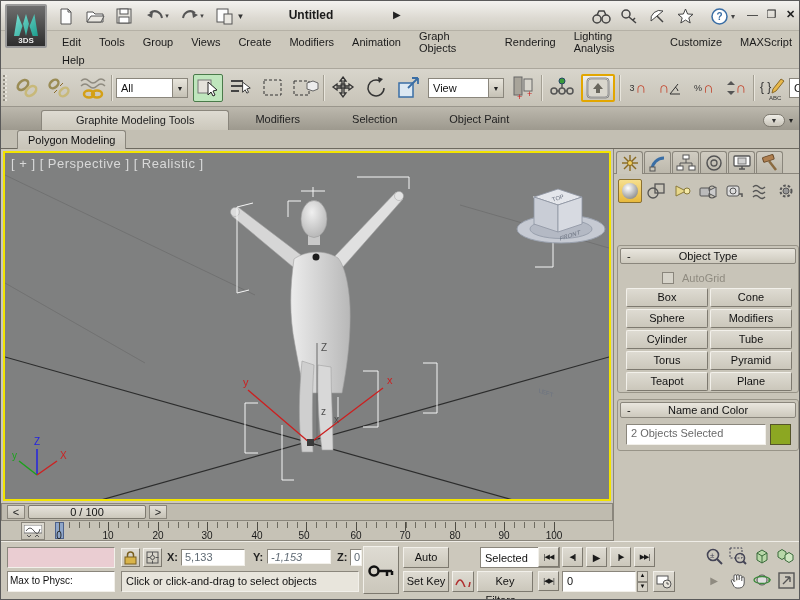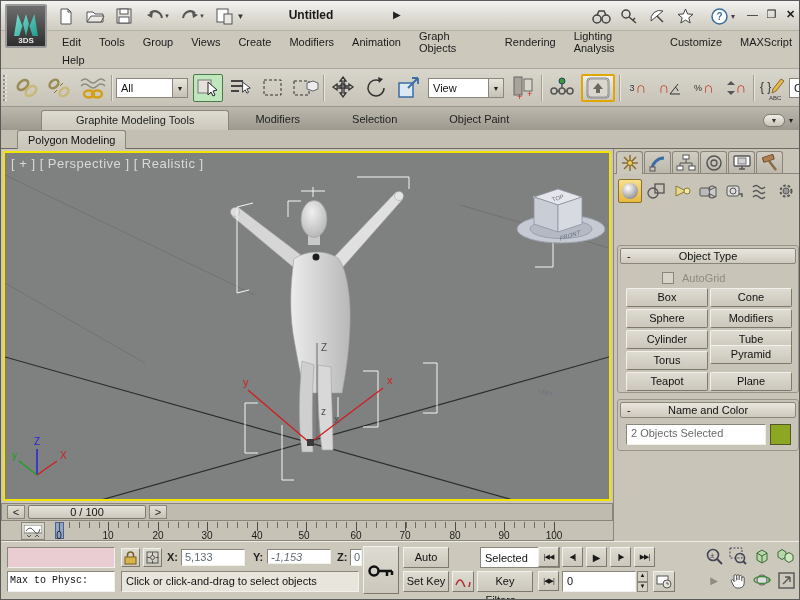--- a/index.html
+++ b/index.html
@@ -564,21 +564,21 @@
       </div>
       <div class="chk" style="left:44px;top:26px;"></div>
       <span class="graytext" style="position:absolute;left:64px;top:26px;">AutoGrid</span>
       <div class="objbtn" style="left:8px;top:42px;">Box</div>
       <div class="objbtn" style="left:92px;top:42px;">Cone</div>
       <div class="objbtn" style="left:8px;top:63px;">Sphere</div>
       <div class="objbtn" style="left:92px;top:63px;">Modifiers</div>
       <div class="objbtn" style="left:8px;top:84px;">Cylinder</div>
       <div class="objbtn" style="left:92px;top:84px;">Tube</div>
       <div class="objbtn" style="left:8px;top:105px;">Torus</div>
-      <div class="objbtn" style="left:92px;top:99px;">Pyramid</div>
+      <div class="objbtn" style="left:92px;top:105px;">Pyramid</div>
       <div class="objbtn" style="left:8px;top:126px;">Teapot</div>
       <div class="objbtn" style="left:92px;top:126px;">Plane</div>
     </div>
 
     <div class="rollout" style="top:250px;height:52px;">
       <div class="rollout-hd">
         <span class="minus">-</span>
         <span>Name and Color</span>
       </div>
       <div class="inset" style="position:absolute;left:8px;top:24px;width:140px;height:21px;background:#fff;color:#6a6a6a;padding:2px 4px;">2 Objects Selected</div>
@@ -620,21 +620,21 @@
     <div class="tb-tick" style="left:454px;"></div>
       <span class="tb-lbl" style="left:454px;">80</span>
     <div class="tb-tick" style="left:503px;"></div>
       <span class="tb-lbl" style="left:503px;">90</span>
     <div class="tb-tick" style="left:553px;"></div>
       <span class="tb-lbl" style="left:553px;">100</span>
   </div>
 
   <div class="statusbar">
     <div class="sb inset" style="left:6px;top:5px;width:108px;height:21px;background:#eacdd2;"></div>
-    <div class="sb inset" style="left:6px;top:29px;width:108px;height:21px;background:#fff;font-family:Liberation Mono, monospace;font-size:10px;padding:3px 2px;white-space:nowrap;overflow:hidden;">Max to Physc:</div>
+    <div class="sb inset" style="left:6px;top:29px;width:108px;height:21px;background:#fff;font-family:Liberation Sans, sans-serif;font-size:10px;padding:3px 2px;white-space:nowrap;overflow:hidden;">Max to Physc:</div>
 
     <div class="sb sb-btn" style="left:120px;top:6px;width:19px;height:19px;"><svg width="13" height="14" style="margin-top:2px;">
           <rect x="1" y="6" width="11" height="7" fill="#d9b44a" stroke="#7a6020"></rect>
           <path d="M3.5,6 v-2 a3,3 0 0 1 6,0 v2" fill="none" stroke="#7a6020" stroke-width="1.5"></path>
         </svg></div>
     <div class="sb sb-btn" style="left:142px;top:6px;width:19px;height:19px;"><svg width="13" height="13" style="margin-top:2px;">
           <rect x="1" y="1" width="11" height="11" fill="none" stroke="#555"></rect>
           <circle cx="6.5" cy="6.5" r="2" fill="none" stroke="#555"></circle>
           <path d="M6.5,1 v3 M6.5,9.5 v3 M1,6.5 h3 M9.5,6.5 h3" stroke="#555"></path>
         </svg></div>

